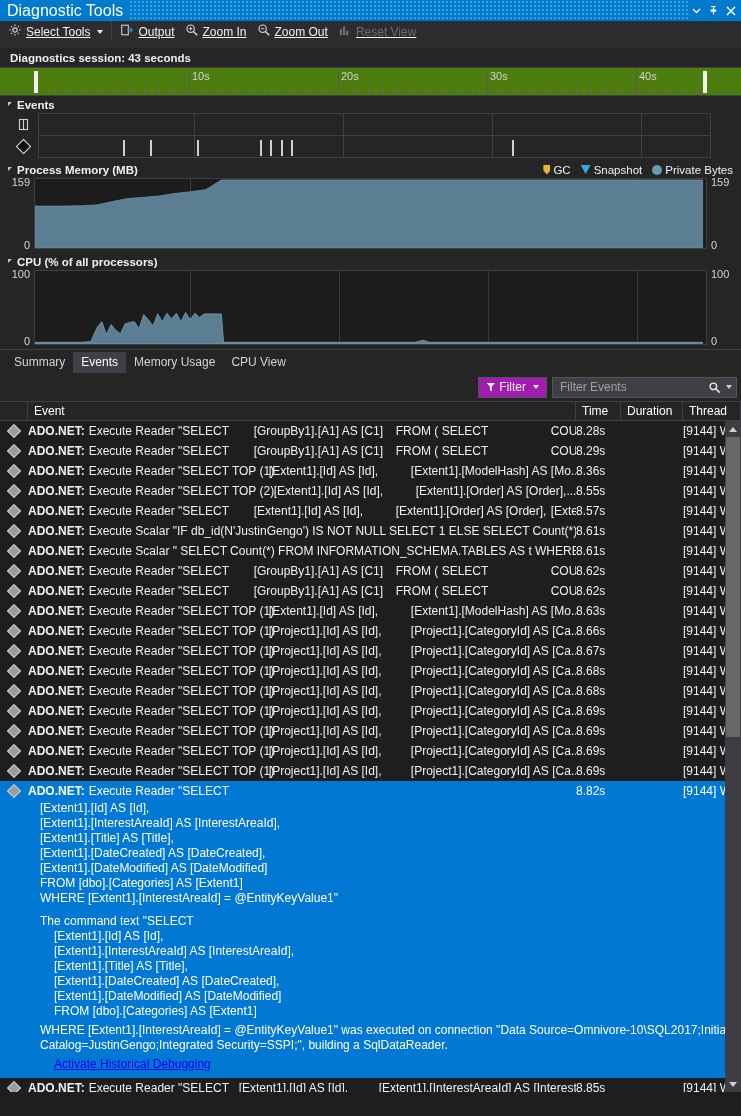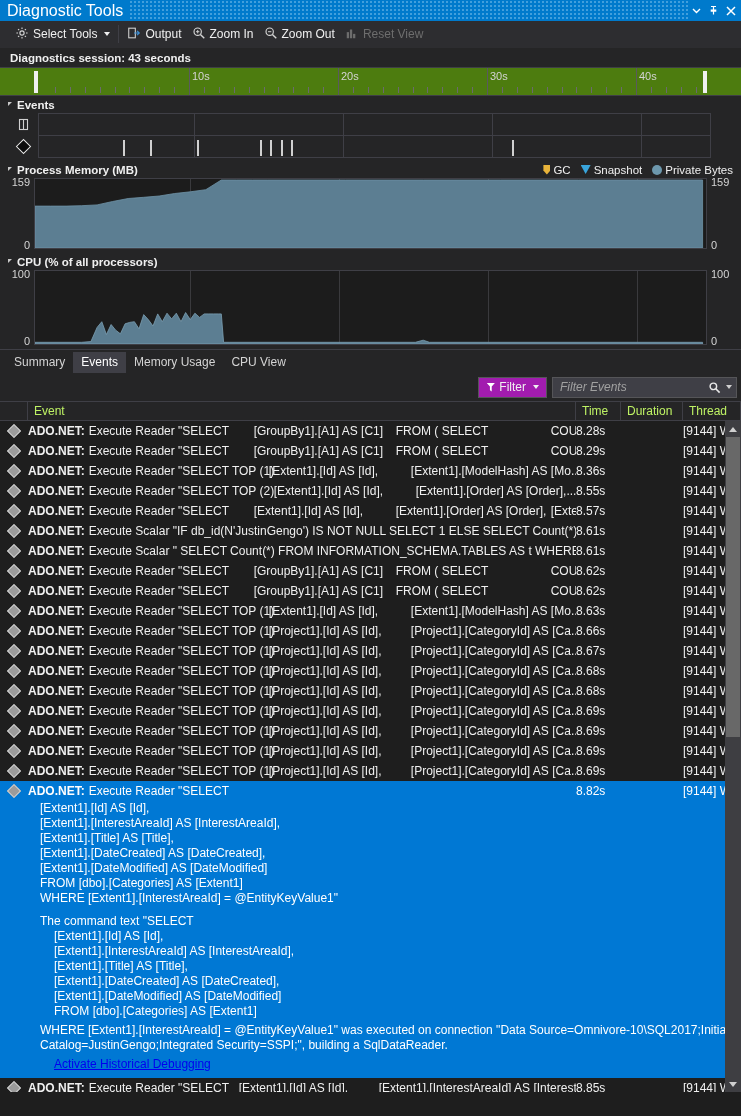--- a/index.html
+++ b/index.html
@@ -42,24 +42,24 @@
     display: flex; align-items: center; justify-content: center;
     color: #fff; font-size: 11px; line-height: 1;
   }
   .tb-btn svg { display: block; }
 
   
   #toolbar {
     height: 27px;
     background: #2d2d30;
     display: flex;
-    align-items: center;
-    padding-left: 10px;
+    padding-left: 3px;
     box-sizing: border-box;
     border-bottom: 1px solid #2d2d30;
+    text-decoration: underline;
   }
   .tool-item {
     display: flex; align-items: center;
     height: 21px;
     padding: 0 5px;
     color: #f0f0f0;
     font-size: 12px;
     white-space: nowrap;
     gap: 4px;
   }
@@ -282,37 +282,36 @@
   #filter-input {
     width: 185px; height: 21px;
     background: #3f3f46;
     border: 1px solid #555558;
     display: flex; align-items: center;
     padding: 0 4px 0 7px;
     box-sizing: border-box;
     color: #a0a0a0;
     font-size: 12px;
     justify-content: space-between;
-    font-style: italic;
   }
   .srch {
     display: flex; align-items: center; gap: 2px; color: #e0e0e0;
   }
 
   
   #grid-head {
     height: 20px;
     background: #252526;
     border-top: 1px solid #3f3f46;
     border-bottom: 1px solid #3f3f46;
     display: flex;
     align-items: center;
     box-sizing: border-box;
     font-size: 12px;
-    color: #bef264;
+    color: #ffffff;
     position: relative;
   }
   .gh {
     height: 100%;
     display: flex; align-items: center;
     border-right: 1px solid #3f3f46;
     box-sizing: border-box;
     padding-left: 6px;
     white-space: nowrap;
   }

